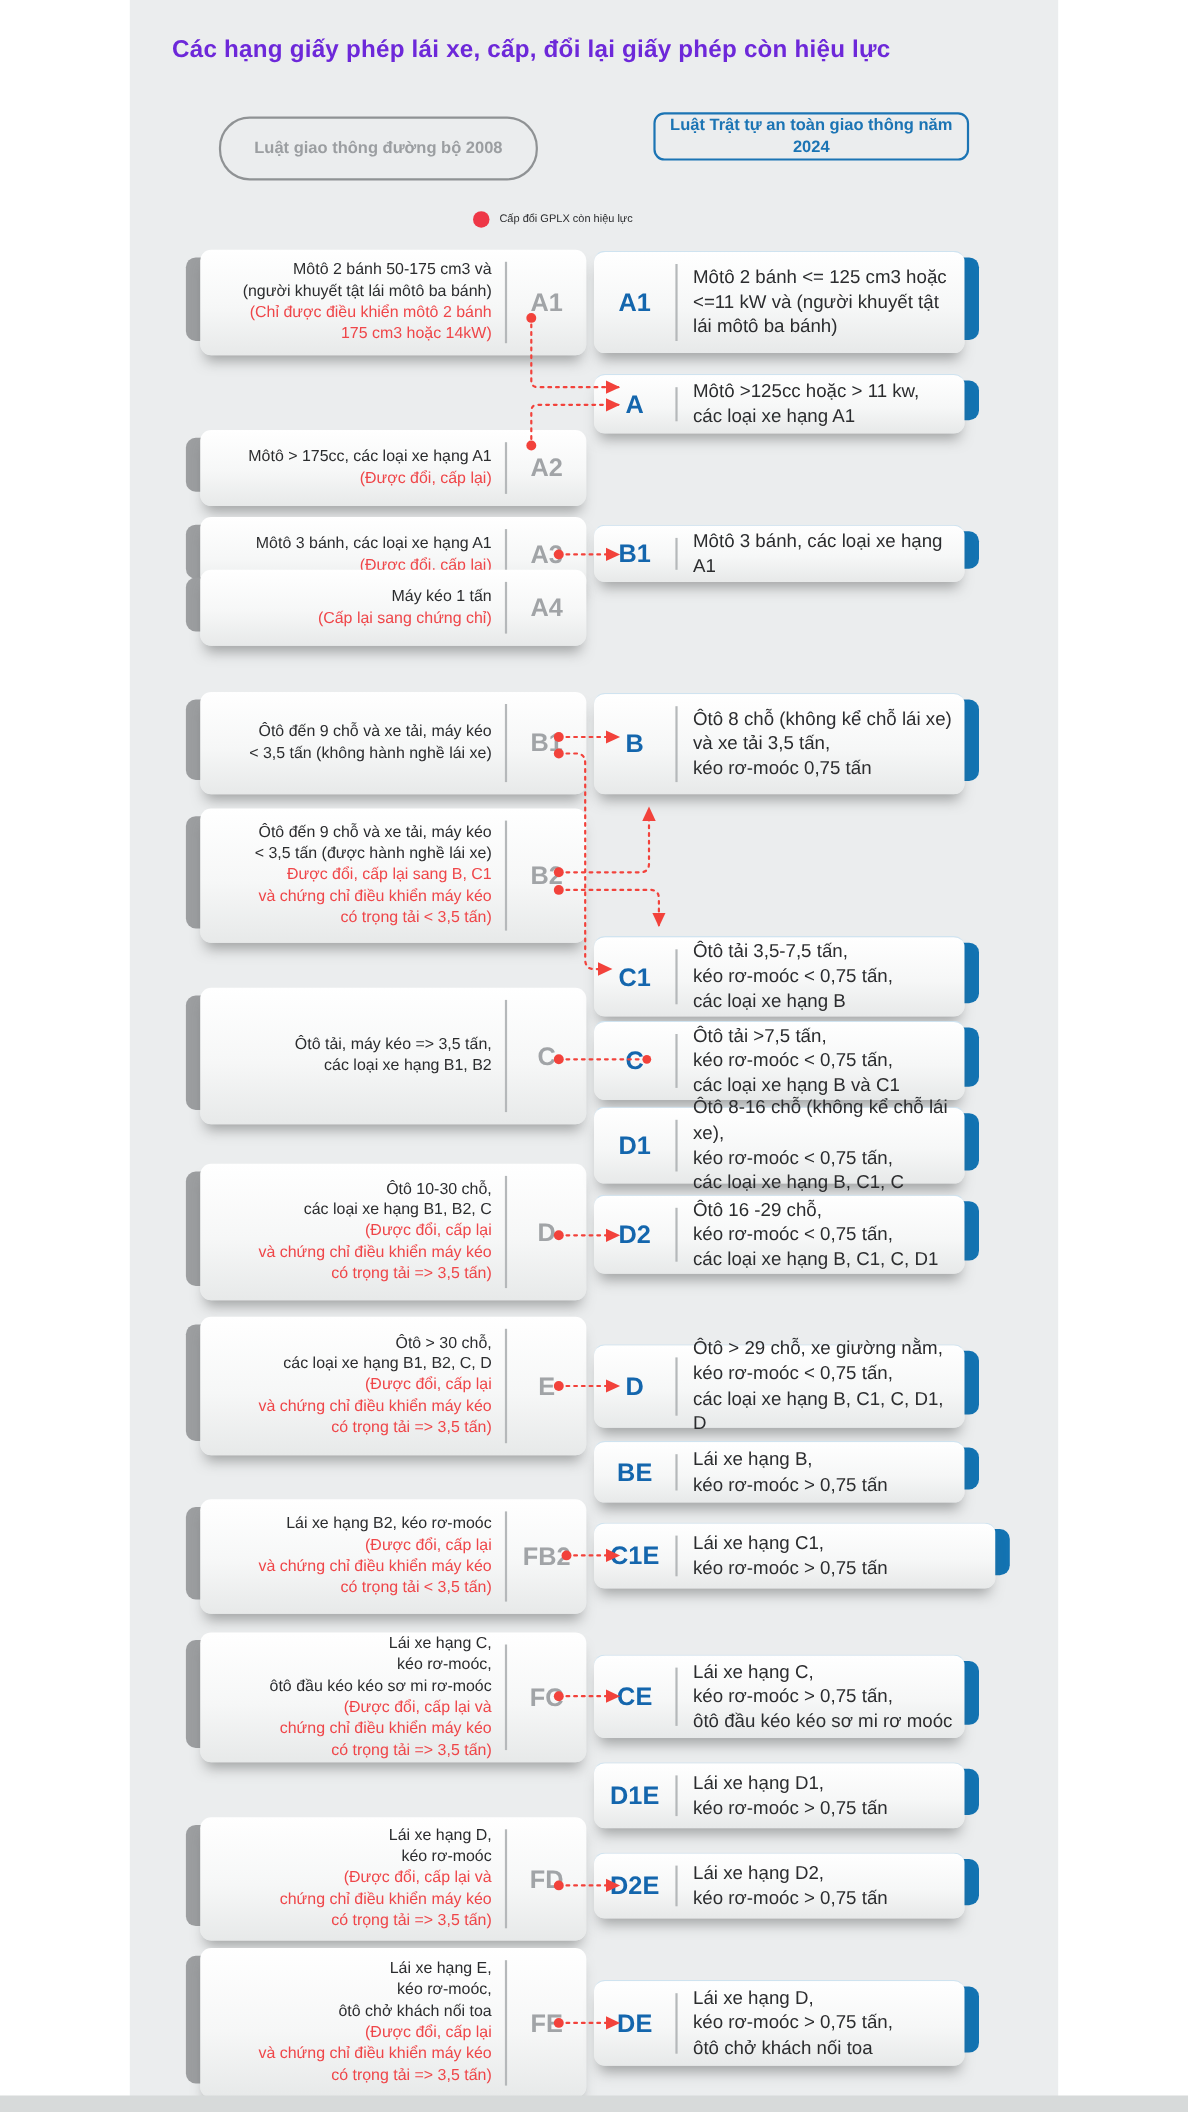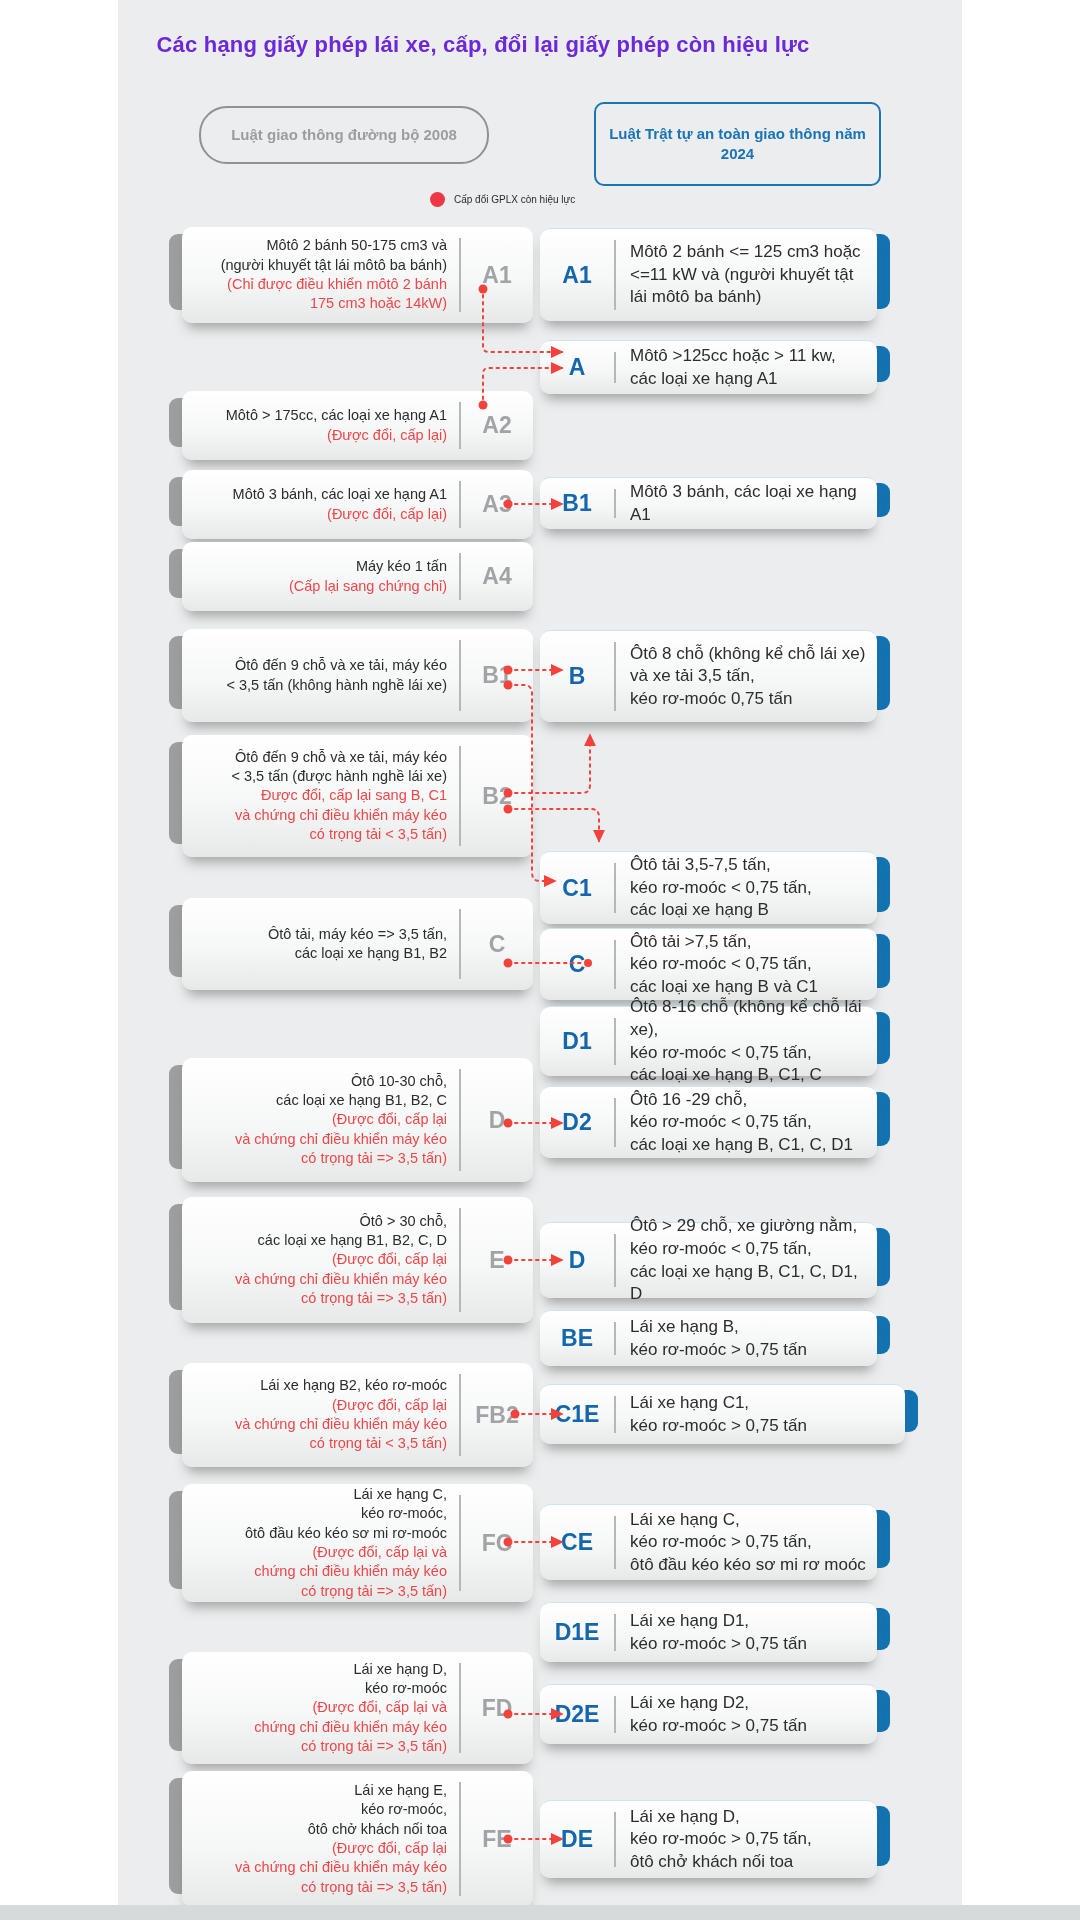--- a/index.html
+++ b/index.html
@@ -8,21 +8,21 @@
   .canvas{position:absolute;left:118px;top:0;width:844px;height:1920px;background:#ebedee;}
   .bottom-strip{position:absolute;left:0;top:1905px;width:1080px;height:15px;background:#d7dada;}
 
   .title{position:absolute;left:0;top:32px;width:730px;text-align:center;
          font-size:22px;font-weight:bold;color:#6d28d9;letter-spacing:.2px;}
 
   .hbox{position:absolute;display:flex;align-items:center;justify-content:center;
         text-align:center;font-weight:bold;font-size:15px;line-height:1.35;box-sizing:border-box;}
   .hbox.gray{left:81px;top:106px;width:290px;height:58px;border:2px solid #8f9294;
              border-radius:28px;color:#9b9ea1;}
-  .hbox.blue{left:476px;top:102px;width:287px;height:84px;border:2px solid #1b74b4;
+  .hbox.blue{left:476px;top:102px;width:287px;height:44px;border:2px solid #1b74b4;
              border-radius:10px;color:#1b74b4;text-align:center;}
 
   .legend{position:absolute;left:312px;top:192px;display:flex;align-items:center;gap:9px;}
   .legend .dot{width:15px;height:15px;border-radius:50%;background:#ee3747;}
   .legend .lab{font-size:10px;color:#2a2b2d;}
 
   .lcard{position:absolute;left:64px;width:351px;border-radius:22px;}
   .rcard{position:absolute;left:422px;width:337px;}
   .ltab{position:absolute;left:-13px;top:7px;bottom:13px;width:30px;background:#9c9ea0;border-radius:9px;}
   .rtab{position:absolute;right:-13px;top:6px;bottom:12px;width:30px;background:#1373b2;border-radius:9px;}
@@ -90,21 +90,21 @@
       <div class="ltab"></div>
       <div class="body">
           <div class="ltext">
             <div class="pre">Môtô 3 bánh, các loại xe hạng A1</div>
             <div class="pre note">(Được đổi, cấp lại)</div>
           </div>
           <div class="vdiv"></div>
           <div class="llabel">A3</div>
         </div>
     </div>
-    <div class="lcard" style="top:542px;height:69px;">
+    <div class="lcard" style="top:518px;height:69px;">
       <div class="ltab"></div>
       <div class="body">
           <div class="ltext">
             <div class="pre">Máy kéo 1 tấn</div>
             <div class="pre note">(Cấp lại sang chứng chỉ)</div>
           </div>
           <div class="vdiv"></div>
           <div class="llabel">A4</div>
         </div>
     </div>
@@ -126,21 +126,21 @@
             <div class="pre">Ôtô đến 9 chỗ và xe tải, máy kéo
 &lt; 3,5 tấn (được hành nghề lái xe)</div>
             <div class="pre note">Được đổi, cấp lại sang B, C1
 và chứng chỉ điều khiển máy kéo
 có trọng tải &lt; 3,5 tấn)</div>
           </div>
           <div class="vdiv"></div>
           <div class="llabel">B2</div>
         </div>
     </div>
-    <div class="lcard" style="top:898px;height:92px;">
+    <div class="lcard" style="top:898px;height:124px;">
       <div class="ltab"></div>
       <div class="body">
           <div class="ltext">
             <div class="pre">Ôtô tải, máy kéo =&gt; 3,5 tấn,
 các loại xe hạng B1, B2</div>
           </div>
           <div class="vdiv"></div>
           <div class="llabel">C</div>
         </div>
     </div>

